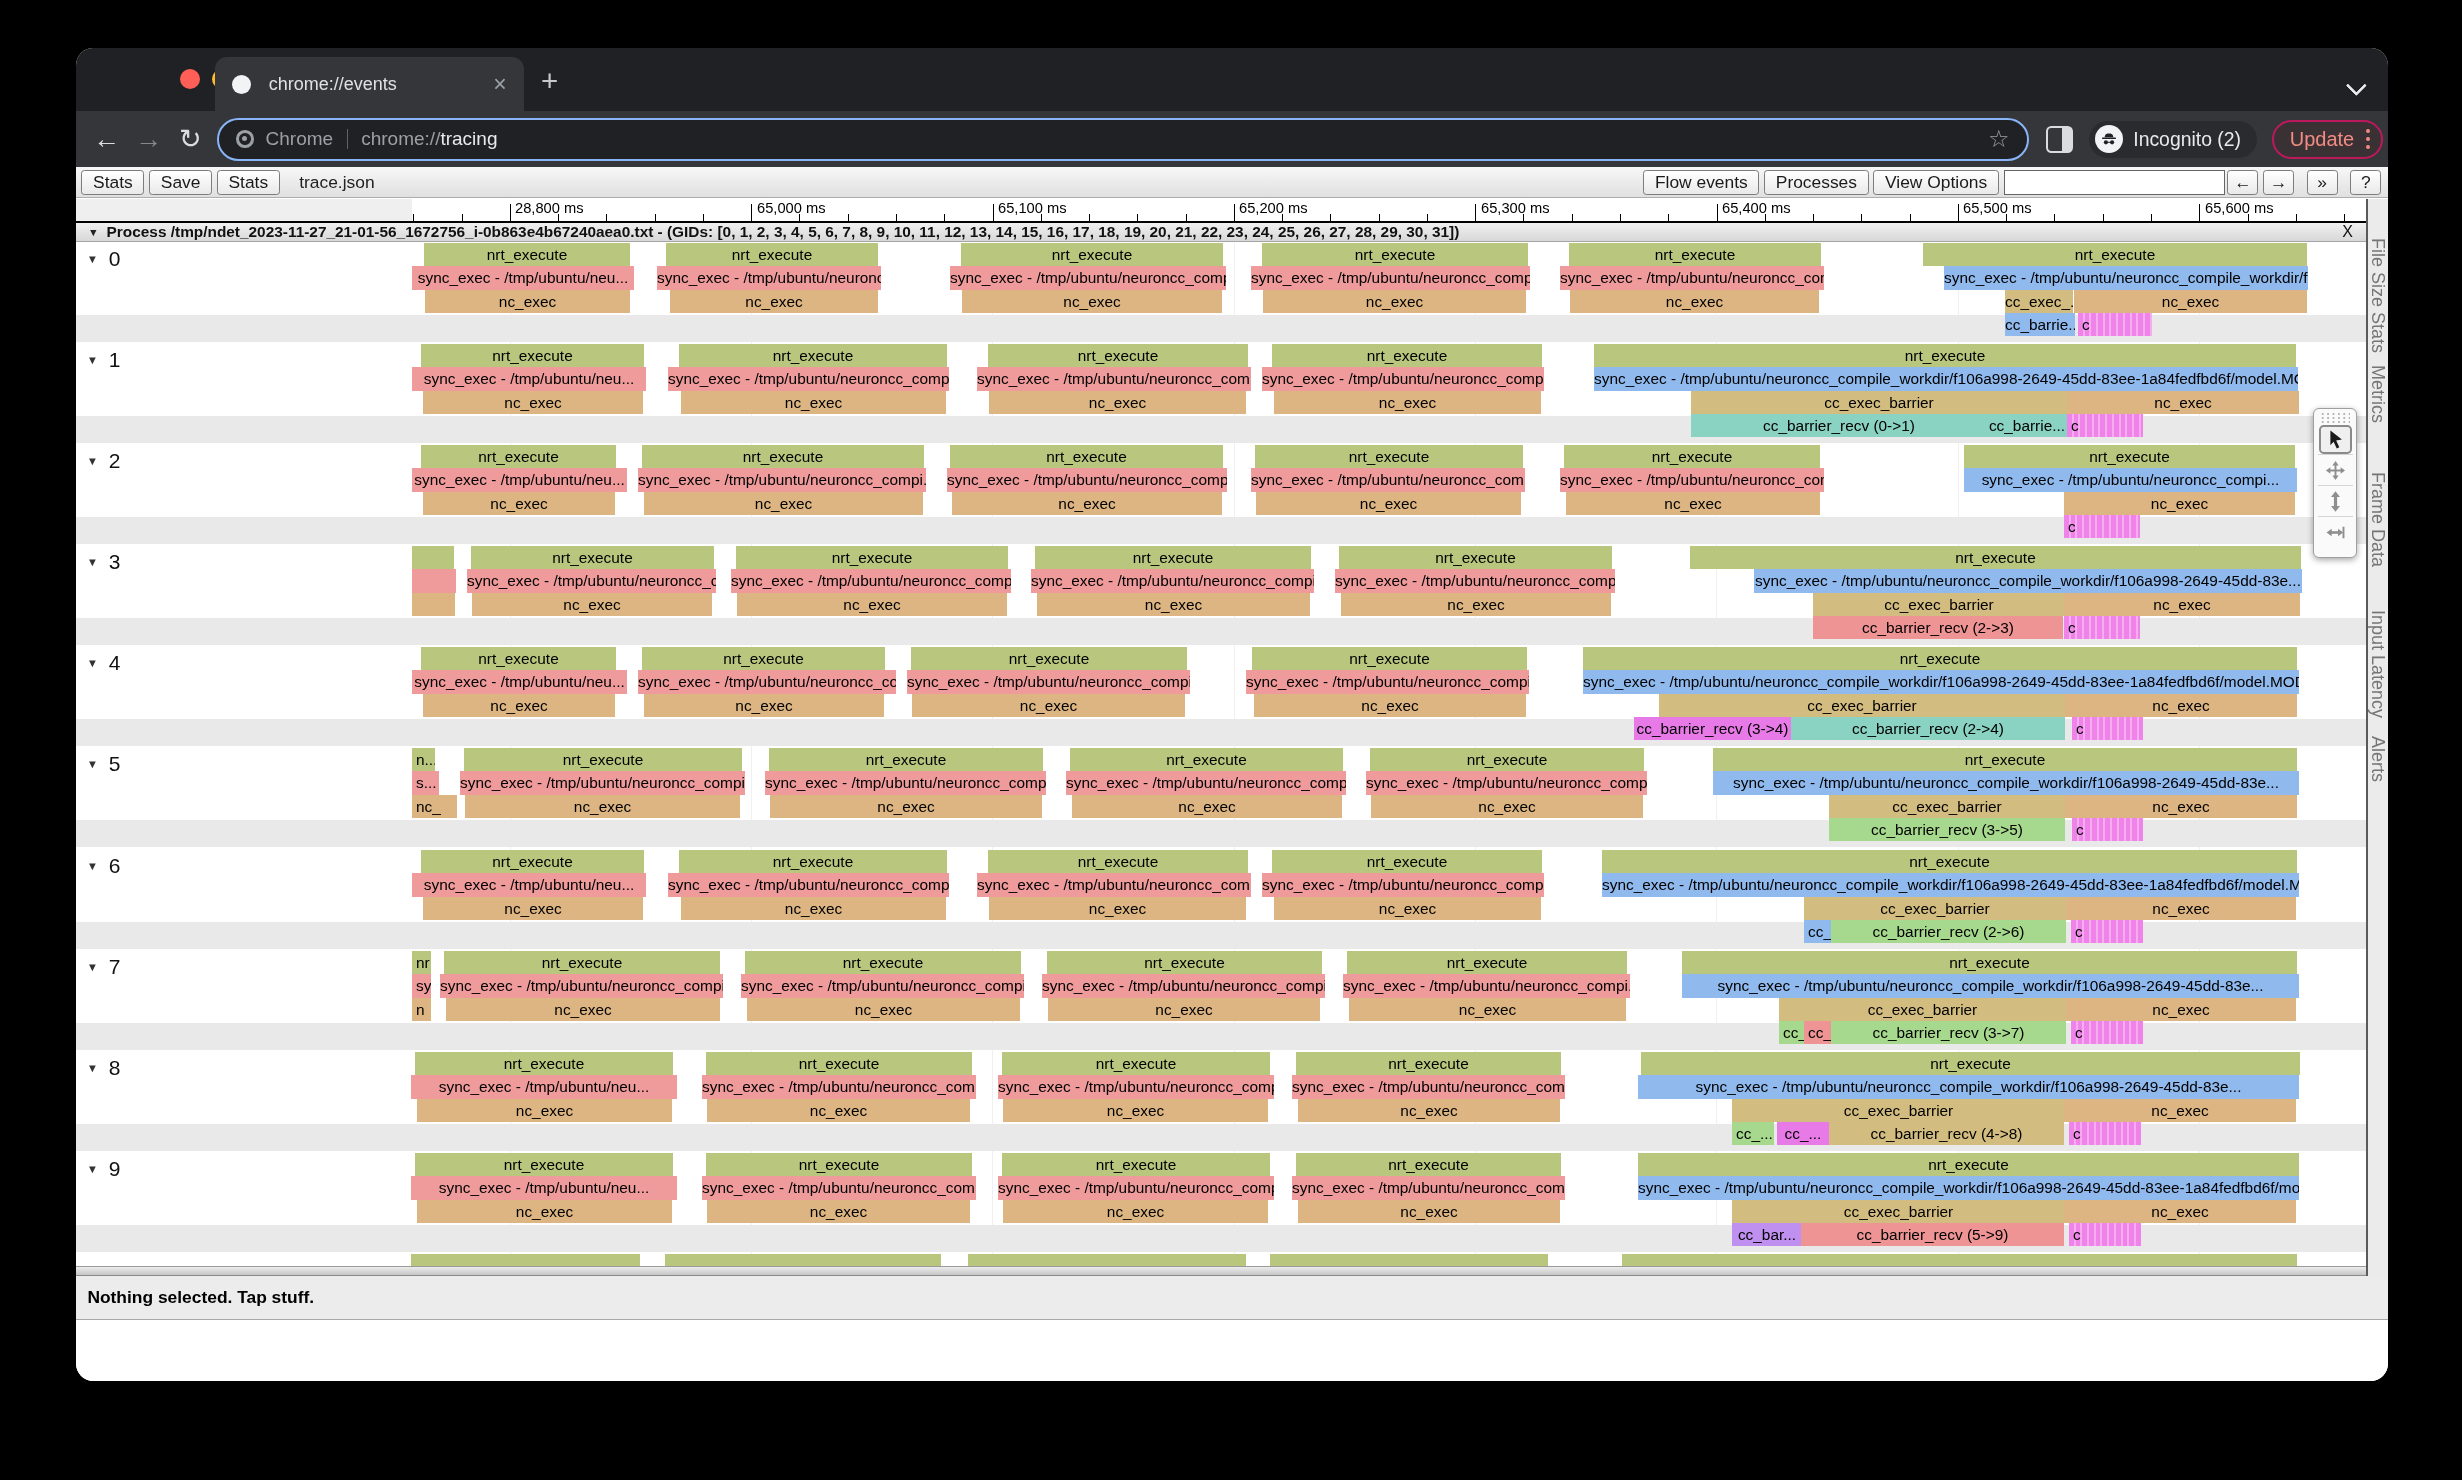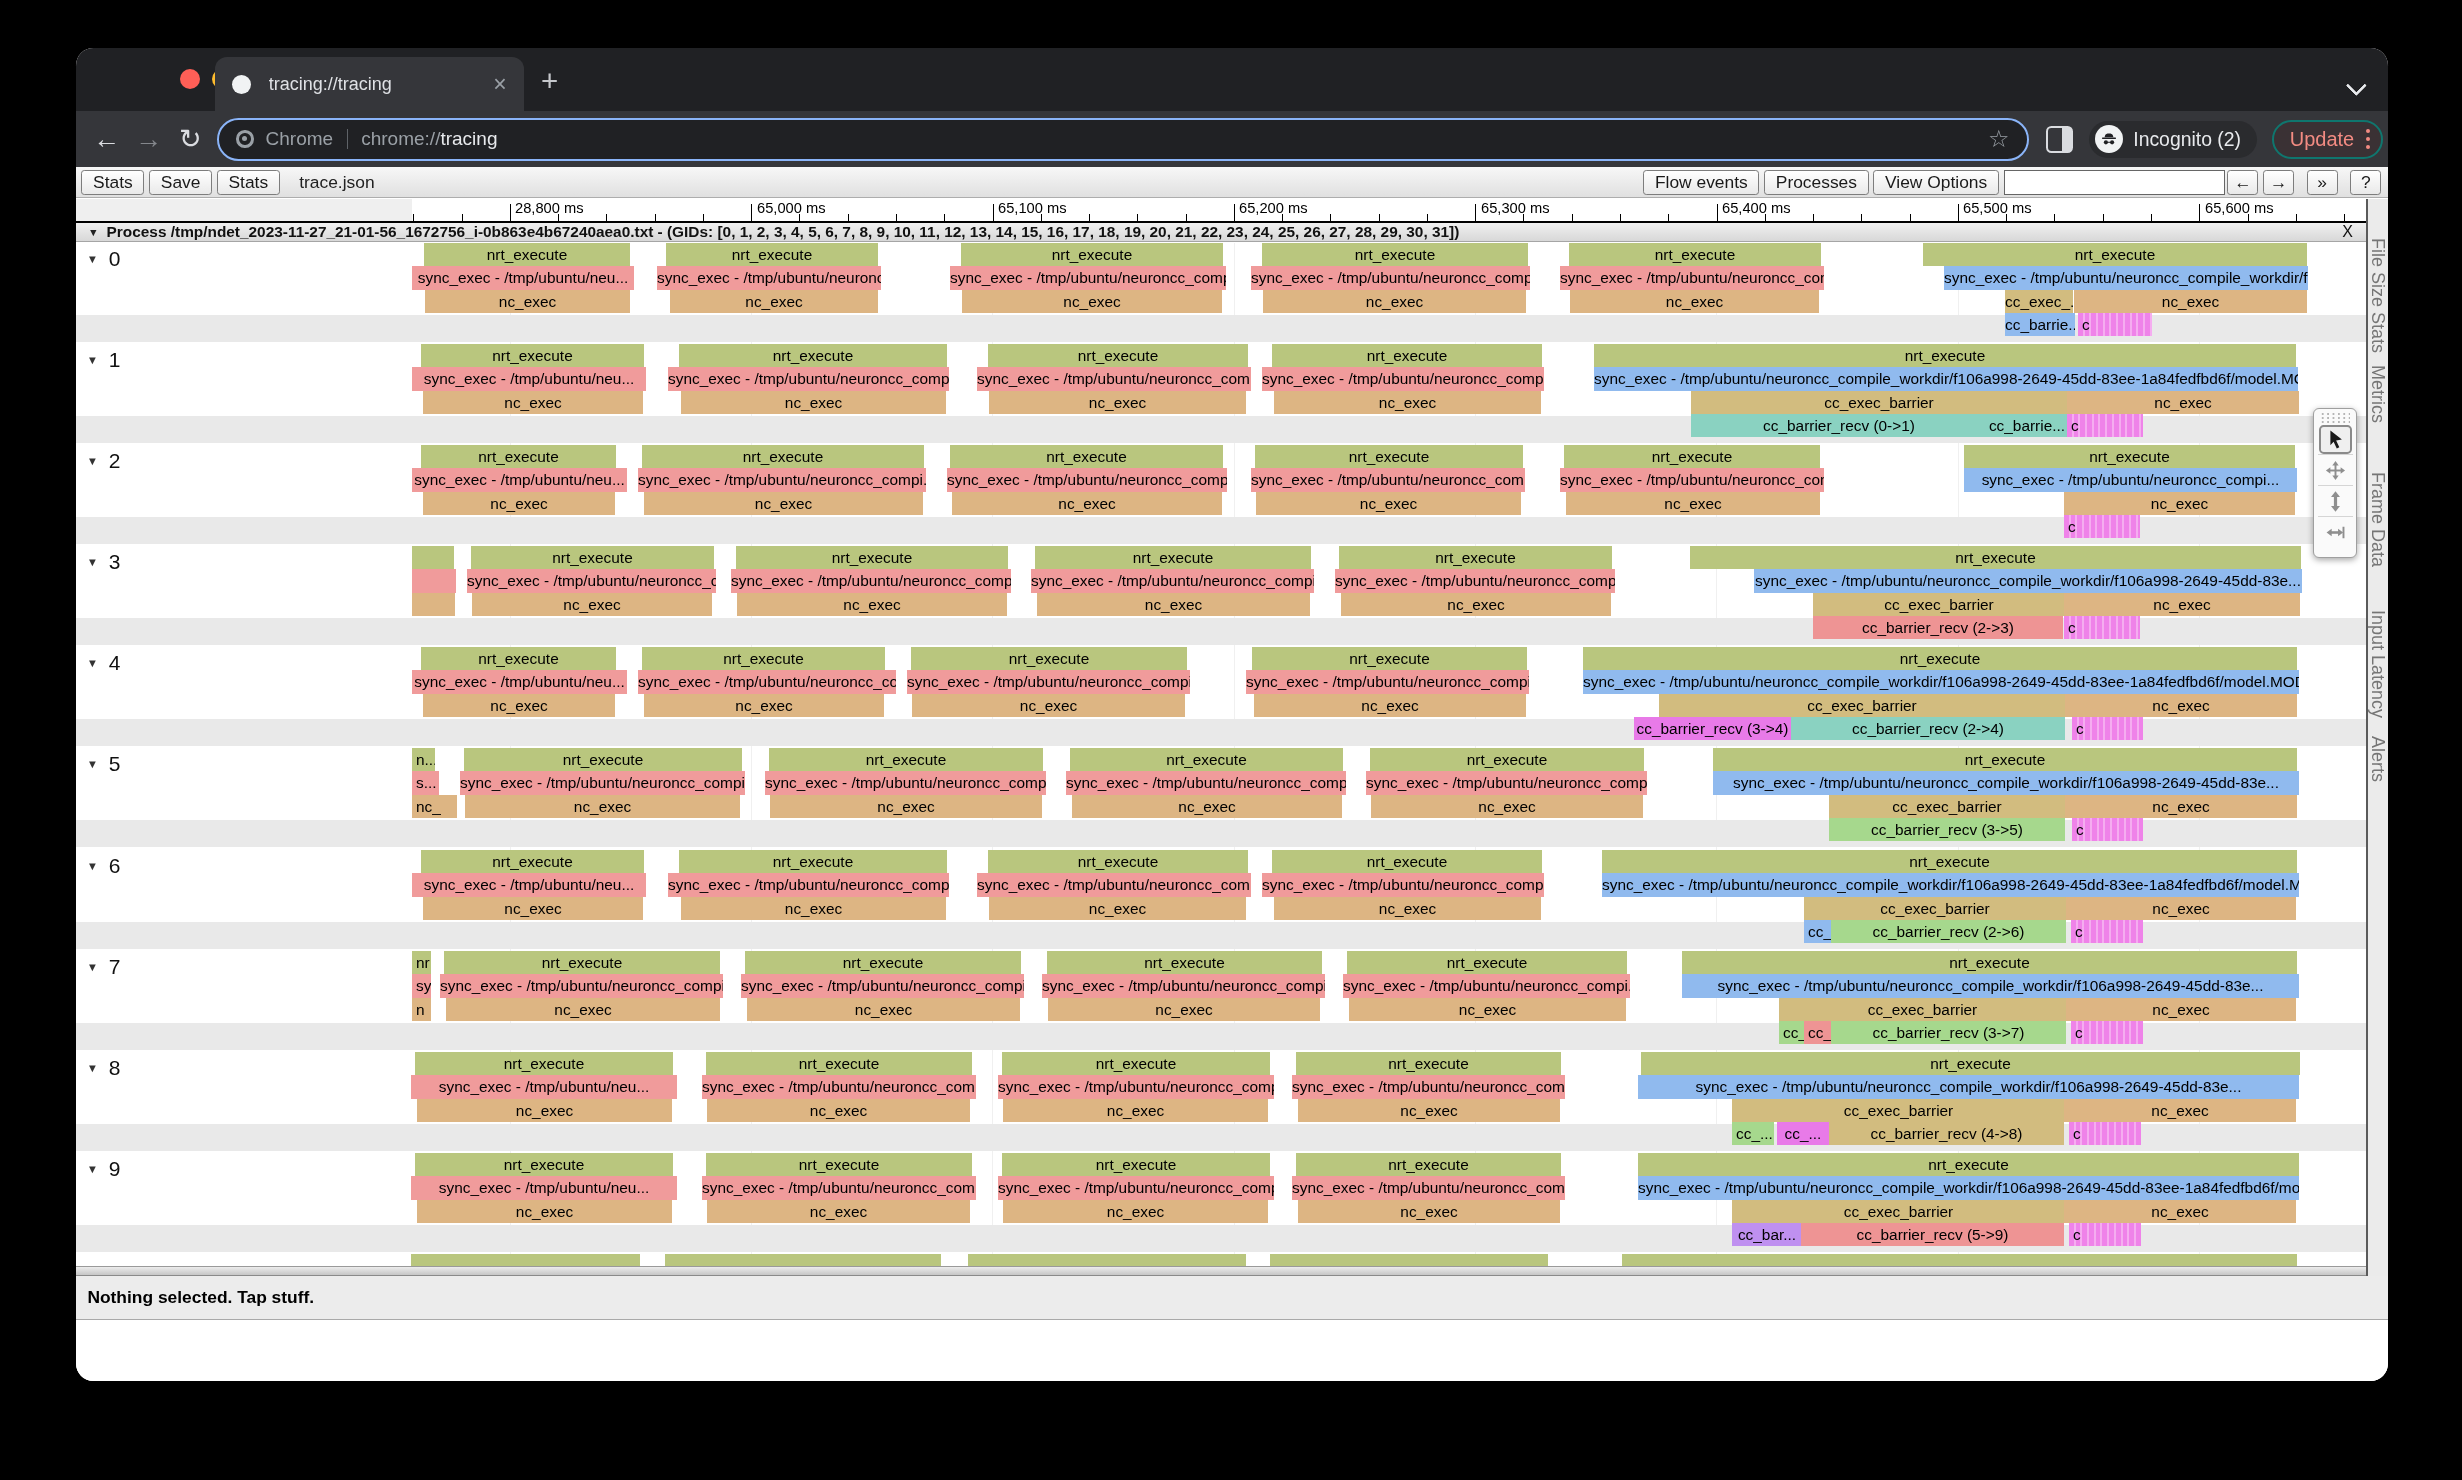--- a/index.html
+++ b/index.html
@@ -26,21 +26,21 @@
   .engine{color:#9aa0a6;font-size:19px;margin-left:12px;}
   .odiv{width:1.3px;height:20px;background:#5f6368;margin:0 13.4px;}
   .scheme{color:#9aa0a6;font-size:19px;}
   .host{color:#e8eaed;font-size:19px;}
   .star{margin-left:auto;color:#9aa0a6;font-size:24px;}
   .sidepanel{width:27px;height:27px;border:2.7px solid #dadce0;border-radius:5.4px;margin-left:17.4px;position:relative;flex:none;}
   .sidepanel::after{content:"";position:absolute;right:0;top:0;bottom:0;width:8.7px;background:#dadce0;}
   .incog{height:37px;background:#2a2b2e;border-radius:19px;display:flex;align-items:center;margin-left:16px;padding:0 16px 0 5.4px;flex:none;}
   .incogavatar{width:28px;height:28px;border-radius:50%;background:#f1f3f4;display:flex;align-items:center;justify-content:center;flex:none;}
   .incog span{color:#e8eaed;font-size:19.4px;margin-left:10.7px;white-space:nowrap;}
-  .update{height:39px;border:2px solid #0f766e;background:#3a3134;border-radius:19.4px;display:flex;align-items:center;margin-left:14.7px;padding:0 10.7px 0 16px;flex:none;}
+  .update{height:39px;border:2px solid #be185d;background:#3a3134;border-radius:19.4px;display:flex;align-items:center;margin-left:14.7px;padding:0 10.7px 0 16px;flex:none;}
   .update span{color:#f28b82;font-size:20px;}
   .kebab{display:flex;flex-direction:column;gap:4px;margin-left:12px;}
   .kebab i{width:4px;height:4px;border-radius:50%;background:#f28b82;}
 
   
   .ttoolbar{position:absolute;left:0;top:119px;width:100%;height:31px;background:linear-gradient(#f7f7f7,#e0e0e0);border-bottom:0.7px solid #adadad;display:flex;align-items:center;padding:0 5.4px;}
   .btn{height:25px;border:1.3px solid #7d7d7d;border-radius:3.3px;background:linear-gradient(#fff,#e9e9e9);font-size:17.4px;color:#1a1a1a;padding:0 10.7px;display:flex;align-items:center;margin-right:4.7px;white-space:nowrap;}
   .fname{font-size:17.4px;color:#222;margin-left:14.7px;}
   .tspace{flex:1;}
   .findbox{width:221px;height:25px;border:1.3px solid #666;background:#fff;margin-right:2.7px;font-size:16px;padding:0 5.4px;}
@@ -94,21 +94,21 @@
 
 <div id="screen">
   <div id="window">
 
     <div class="tabstrip">
       <div class="light" style="left: 104px; background: rgb(255, 95, 87);" id="tl0"></div>
       <div class="light" style="left: 136px; background: rgb(254, 188, 46);" id="tl1"></div>
       <div class="light" style="left: 168px; background: rgb(40, 200, 64);" id="tl2"></div>
       <div class="tab">
         <div class="favicon"></div>
-        <div class="tabtitle">tracing://tracing</div>
+        <div class="tabtitle">chrome://events</div>
         <div class="tabclose">×</div>
       </div>
       <div class="newtab">+</div>
       <div class="tsearch"></div>
     </div>
 
     <div class="toolbar">
       <div class="navico" style="margin-left:9.4px;">←</div>
       <div class="navico dim">→</div>
       <div class="navico">↻</div>

